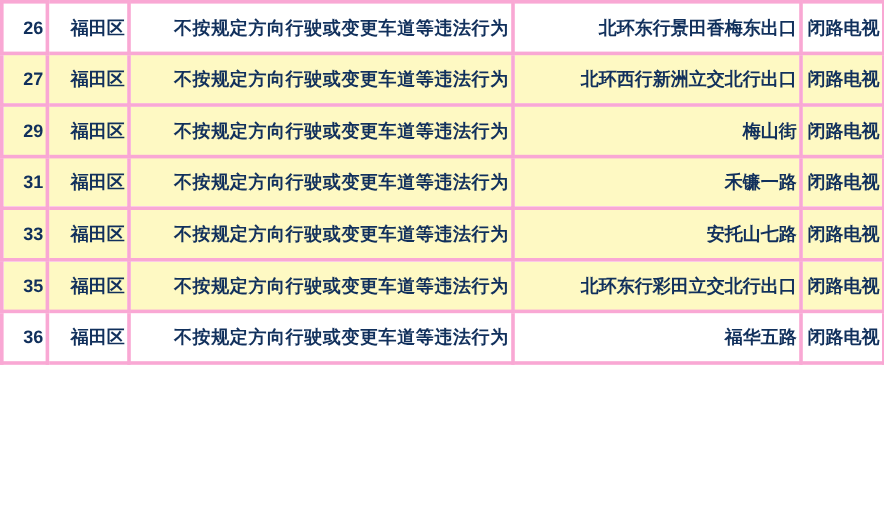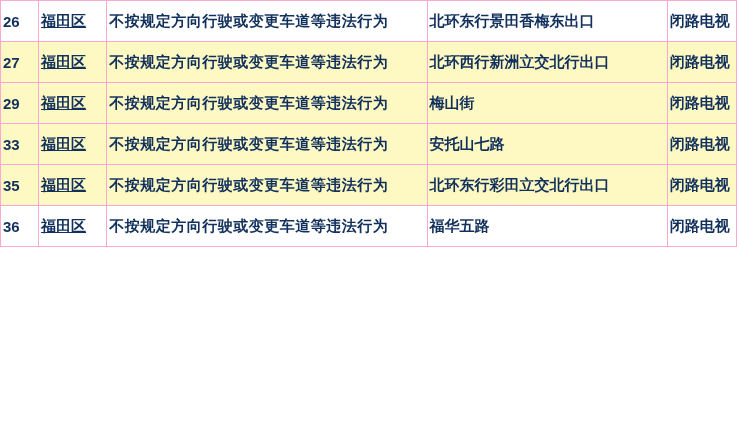--- a/index.html
+++ b/index.html
@@ -12,22 +12,22 @@
     height: 441px;
     font-family: "Liberation Sans", sans-serif;
     overflow: hidden;
   }
   #violation-table {
     border-collapse: collapse;
     width: 737px;
     table-layout: fixed;
   }
   #violation-table td {
-    border: 1px solid #f9a8d4;
-    text-align: left;
+    border: 3px solid #f9a8d4;
+    text-align: right;
     vertical-align: middle;
     font-size: 15px;
     color: #11305c;
     font-family: "Liberation Sans", sans-serif;
     font-weight: bold;
     height: 40px;
     padding: 0 2px;
     white-space: nowrap;
     overflow: hidden;
   }
@@ -50,21 +50,20 @@
     font-size: 15px;
   }
   td.cell-device {
     font-size: 14px;
   }
   td.cell-index {
     font-size: 15px;
   }
   td.cell-district {
     font-size: 15px;
-    text-decoration: underline;
   }
 </style>
 </head>
 <body>
 
 <table id="violation-table">
   <colgroup>
     <col class="col-index">
     <col class="col-district">
     <col class="col-violation">
@@ -87,20 +86,27 @@
         <td class="cell-device">闭路电视</td>
       </tr>
       <tr class="row-even">
         <td class="cell-index">29</td>
         <td class="cell-district">福田区</td>
         <td class="cell-violation">不按规定方向行驶或变更车道等违法行为</td>
         <td class="cell-location">梅山街</td>
         <td class="cell-device">闭路电视</td>
       </tr>
       <tr class="row-even">
+        <td class="cell-index">31</td>
+        <td class="cell-district">福田区</td>
+        <td class="cell-violation">不按规定方向行驶或变更车道等违法行为</td>
+        <td class="cell-location">禾镰一路</td>
+        <td class="cell-device">闭路电视</td>
+      </tr>
+      <tr class="row-even">
         <td class="cell-index">33</td>
         <td class="cell-district">福田区</td>
         <td class="cell-violation">不按规定方向行驶或变更车道等违法行为</td>
         <td class="cell-location">安托山七路</td>
         <td class="cell-device">闭路电视</td>
       </tr>
       <tr class="row-even">
         <td class="cell-index">35</td>
         <td class="cell-district">福田区</td>
         <td class="cell-violation">不按规定方向行驶或变更车道等违法行为</td>

